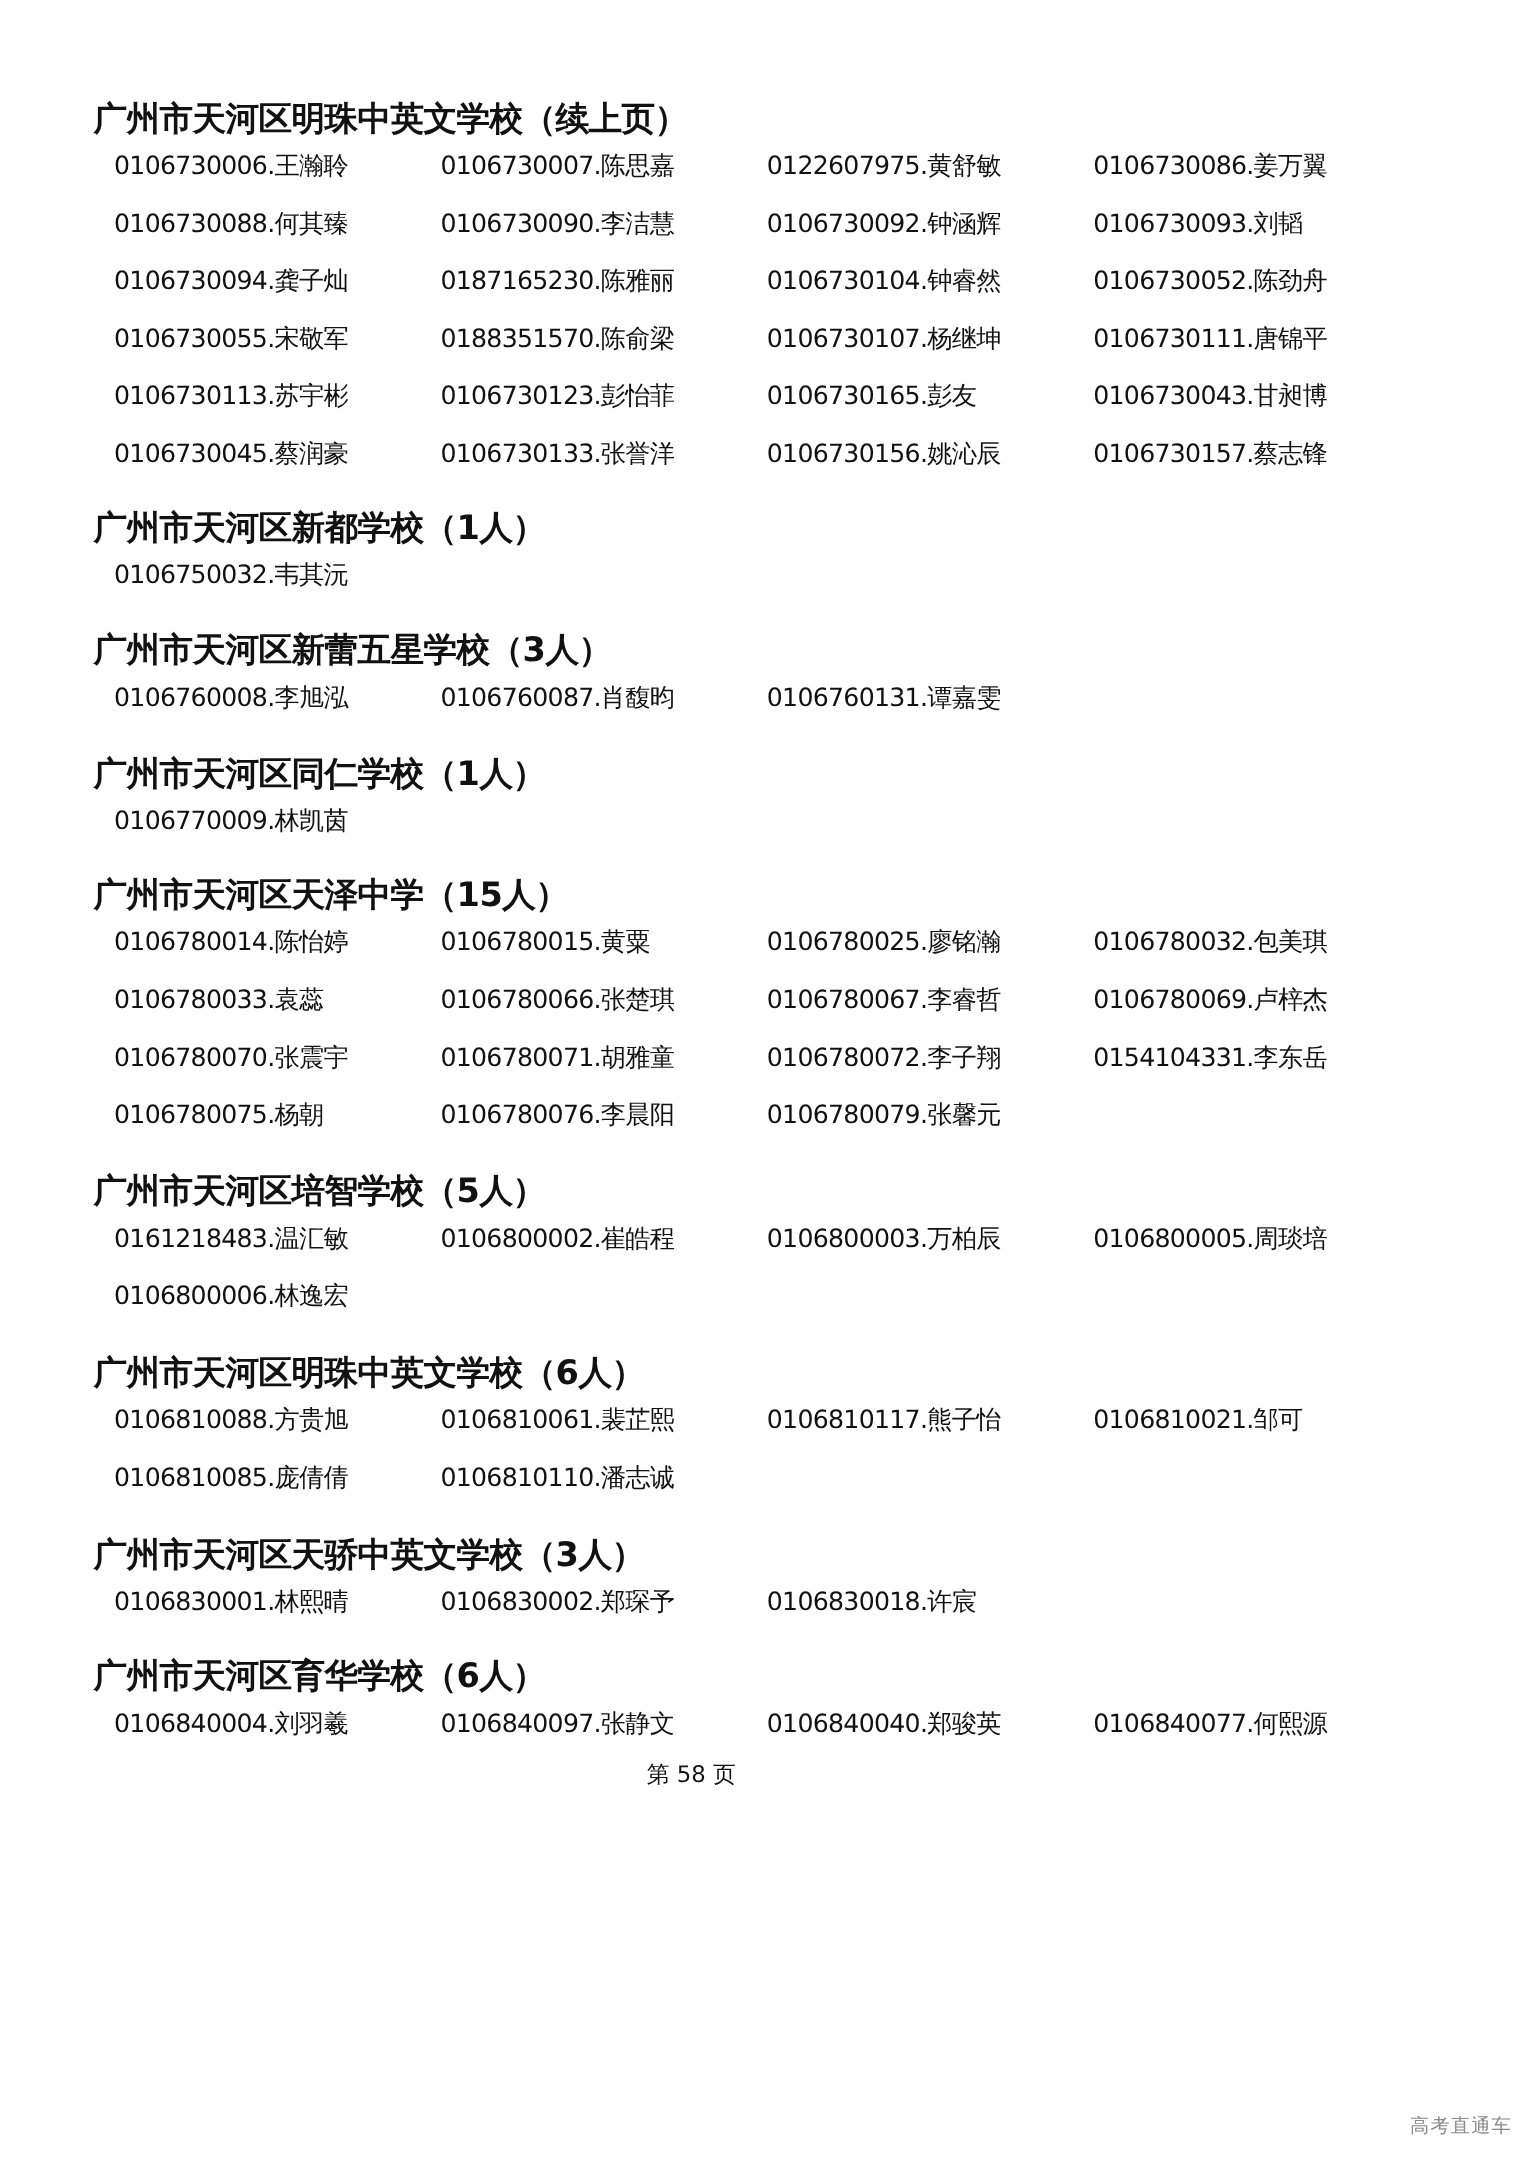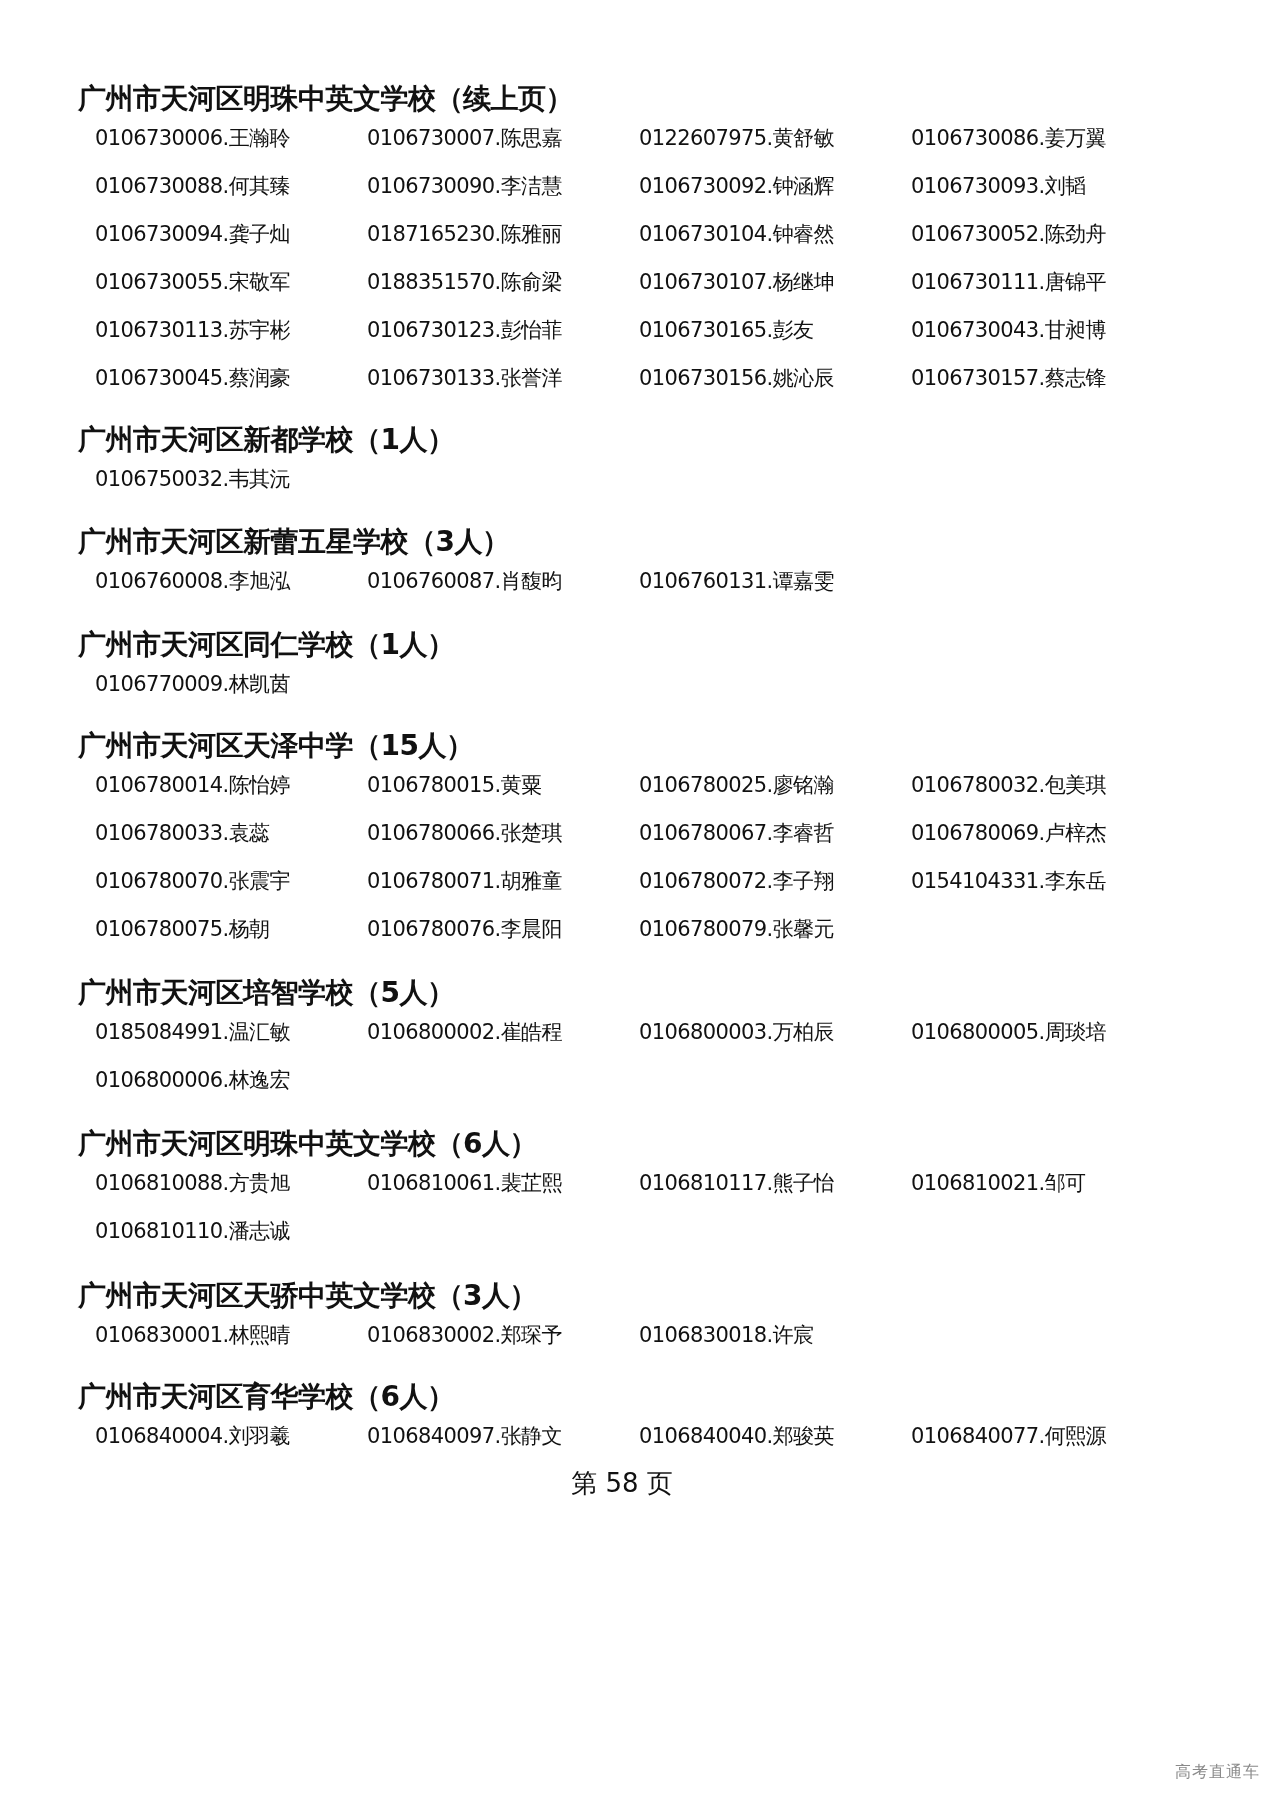--- a/index.html
+++ b/index.html
@@ -3,21 +3,21 @@
 <meta charset="utf-8">
 <style>
   html, body { margin: 0; padding: 0; background: #ffffff; }
   body { width: 1280px; height: 1811px; position: relative; overflow: hidden;
          font-family: "DejaVu Sans", "Liberation Sans", sans-serif; color: #111111; }
   .page { position: absolute; left: 0; top: 0; width: 1280px; height: 1811px; }
   .section { position: absolute; left: 78px; width: 1140px; }
   .section-title { font-size: 28px; font-weight: bold; height: 30px; line-height: 30px; white-space: nowrap; letter-spacing: -0.5px; }
   .entries { display: grid; grid-template-columns: 272px 272px 272px 272px; margin-left: 17px; }
   .entry { font-size: 21px; height: 48px; line-height: 48px; white-space: nowrap; letter-spacing: -0.6px; }
-  .footer { position: absolute; top: 1466px; left: 0; width: 1152px; text-align: center; font-size: 26px; margin-left: 46px; }
+  .footer { position: absolute; top: 1466px; left: 0; width: 1152px; text-align: center; font-size: 19px; }
   .watermark { position: absolute; right: 20px; top: 1762px; font-size: 16px; color: #8a8a8a; letter-spacing: 1px; }
 </style>
 </head>
 <body>
 
 <div class="page">
   <div id="sections">
       <div class="section" style="top: 84px;">
         <div class="section-title">广州市天河区明珠中英文学校（续上页）</div>
         <div class="entries">
@@ -83,34 +83,35 @@
           <div class="entry">0106780072.李子翔</div>
           <div class="entry">0154104331.李东岳</div>
           <div class="entry">0106780075.杨朝</div>
           <div class="entry">0106780076.李晨阳</div>
           <div class="entry">0106780079.张馨元</div>
         </div>
       </div>
       <div class="section" style="top: 978px;">
         <div class="section-title">广州市天河区培智学校（5人）</div>
         <div class="entries">
-          <div class="entry">0185084991.温汇敏</div>
+          <div class="entry">0161218483.温汇敏</div>
           <div class="entry">0106800002.崔皓程</div>
           <div class="entry">0106800003.万柏辰</div>
           <div class="entry">0106800005.周琰培</div>
           <div class="entry">0106800006.林逸宏</div>
         </div>
       </div>
       <div class="section" style="top: 1129px;">
         <div class="section-title">广州市天河区明珠中英文学校（6人）</div>
         <div class="entries">
           <div class="entry">0106810088.方贵旭</div>
           <div class="entry">0106810061.裴芷熙</div>
           <div class="entry">0106810117.熊子怡</div>
           <div class="entry">0106810021.邹可</div>
+          <div class="entry">0106810085.庞倩倩</div>
           <div class="entry">0106810110.潘志诚</div>
         </div>
       </div>
       <div class="section" style="top: 1281px;">
         <div class="section-title">广州市天河区天骄中英文学校（3人）</div>
         <div class="entries">
           <div class="entry">0106830001.林熙晴</div>
           <div class="entry">0106830002.郑琛予</div>
           <div class="entry">0106830018.许宸</div>
         </div>

